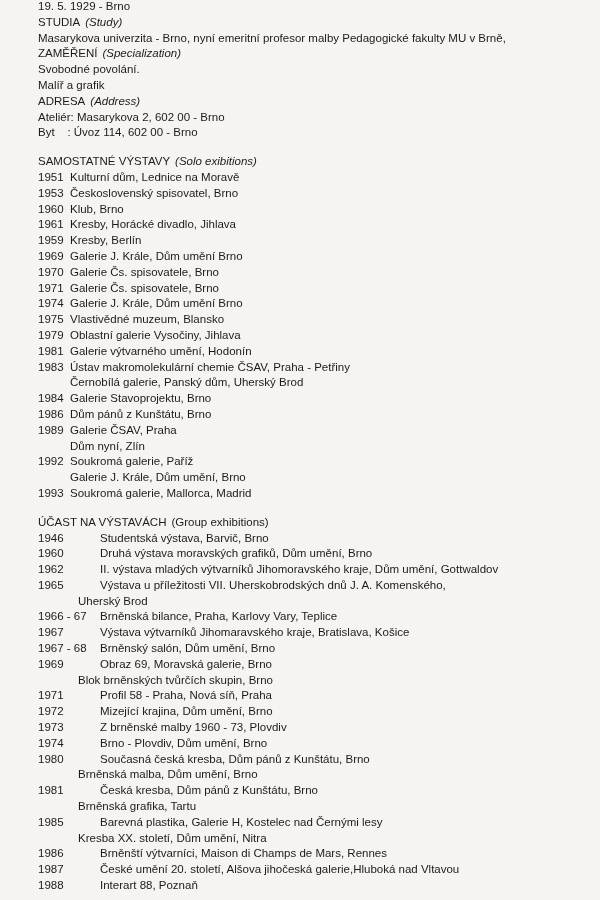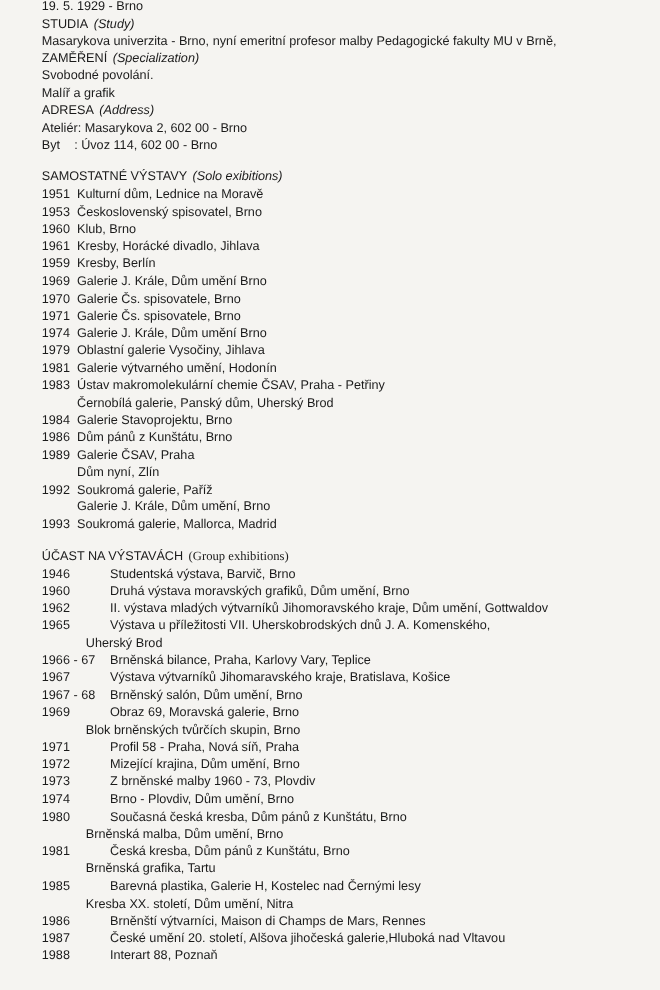--- a/index.html
+++ b/index.html
@@ -14,21 +14,21 @@
     padding: 1px 8px 1px 38px;
     overflow: hidden;
     font-size: 11.5px;
     line-height: 15.8px;
     color: #1b1b1b;
     background: #f5f4f1;
   }
   .line, .entry { white-space: pre; }
   .birth { margin-top: -2px; }
   .heading .en { font-style: italic; margin-left: 5px; }
-  .heading .en-reg { font-style: normal; margin-left: 5px; font-family: Liberation Serif, serif; }
+  .heading .en-reg { font-style: normal; margin-left: 5px; }
   .gap { margin-top: 13px; }
   .entry .year { display: inline-block; }
   .solo .entry .year { width: 32px; }
   .group .entry .year { width: 62px; }
   .group .entry.cont .year { width: 40px; }
 </style>
 </head>
 <body>
 
 <div class="page" style="background: rgb(245, 244, 241); color: rgb(27, 27, 27);">
@@ -50,20 +50,21 @@
   <div class="solo" id="solo-list">
       <div class="entry"><span class="year">1951</span><span>Kulturní dům, Lednice na Moravě</span></div>
       <div class="entry"><span class="year">1953</span><span>Československý spisovatel, Brno</span></div>
       <div class="entry"><span class="year">1960</span><span>Klub, Brno</span></div>
       <div class="entry"><span class="year">1961</span><span>Kresby, Horácké divadlo, Jihlava</span></div>
       <div class="entry"><span class="year">1959</span><span>Kresby, Berlín</span></div>
       <div class="entry"><span class="year">1969</span><span>Galerie J. Krále, Dům umění Brno</span></div>
       <div class="entry"><span class="year">1970</span><span>Galerie Čs. spisovatele, Brno</span></div>
       <div class="entry"><span class="year">1971</span><span>Galerie Čs. spisovatele, Brno</span></div>
       <div class="entry"><span class="year">1974</span><span>Galerie J. Krále, Dům umění Brno</span></div>
+      <div class="entry"><span class="year">1975</span><span>Vlastivědné muzeum, Blansko</span></div>
       <div class="entry"><span class="year">1979</span><span>Oblastní galerie Vysočiny, Jihlava</span></div>
       <div class="entry"><span class="year">1981</span><span>Galerie výtvarného umění, Hodonín</span></div>
       <div class="entry"><span class="year">1983</span><span>Ústav makromolekulární chemie ČSAV, Praha - Petřiny</span></div>
       <div class="entry cont"><span class="year"></span><span>Černobílá galerie, Panský dům, Uherský Brod</span></div>
       <div class="entry"><span class="year">1984</span><span>Galerie Stavoprojektu, Brno</span></div>
       <div class="entry"><span class="year">1986</span><span>Dům pánů z Kunštátu, Brno</span></div>
       <div class="entry"><span class="year">1989</span><span>Galerie ČSAV, Praha</span></div>
       <div class="entry cont"><span class="year"></span><span>Dům nyní, Zlín</span></div>
       <div class="entry"><span class="year">1992</span><span>Soukromá galerie, Paříž</span></div>
       <div class="entry cont"><span class="year"></span><span>Galerie J. Krále, Dům umění, Brno</span></div>

